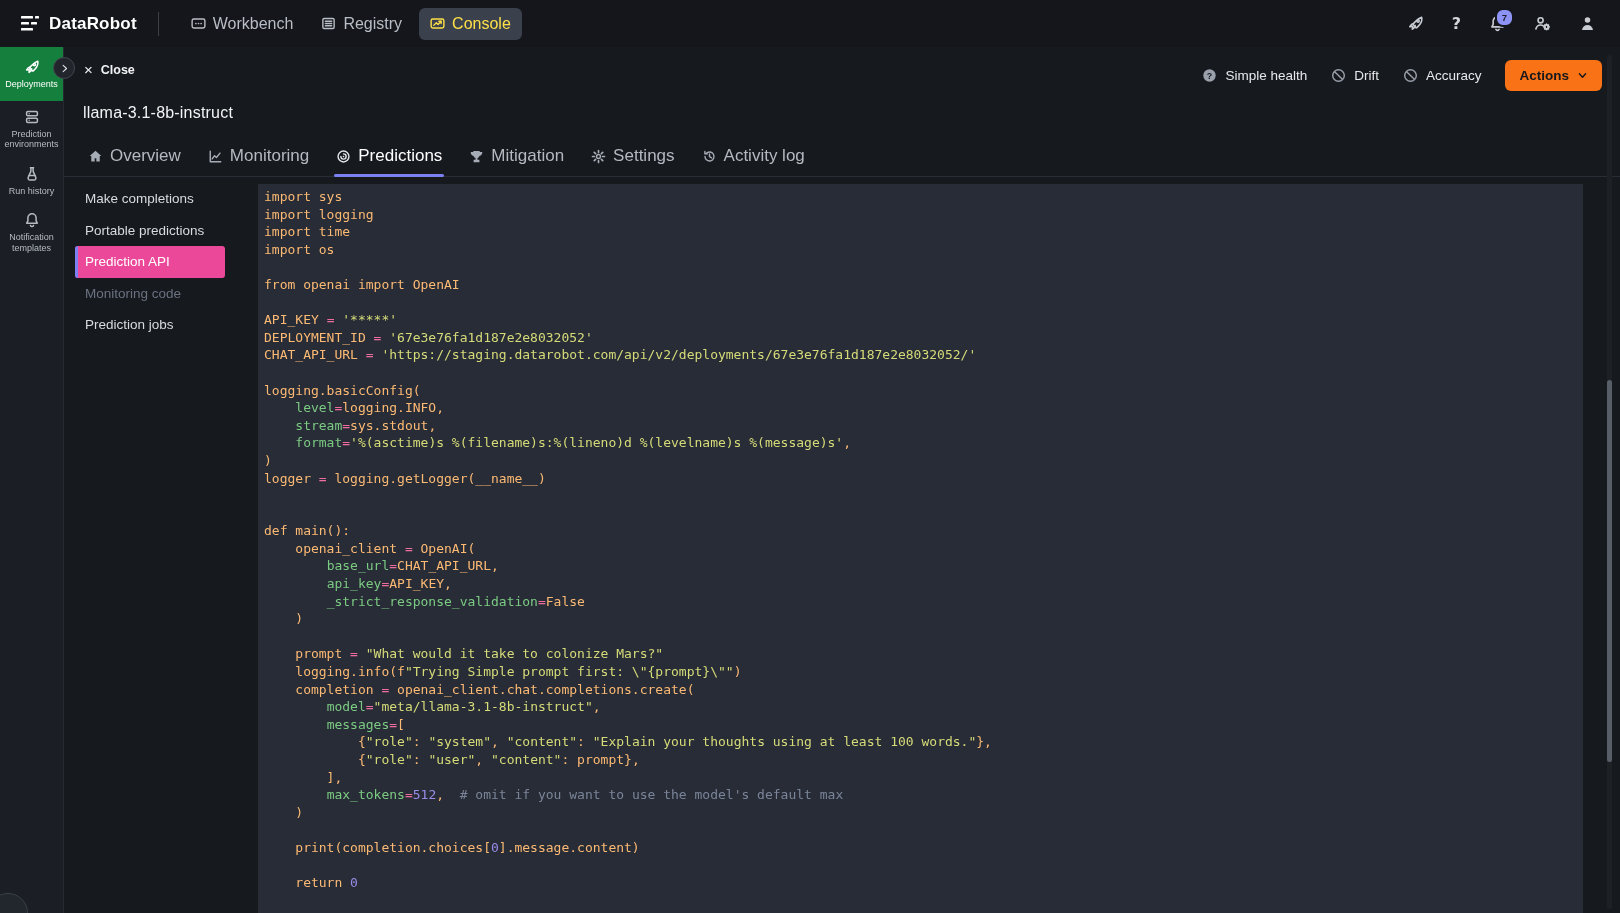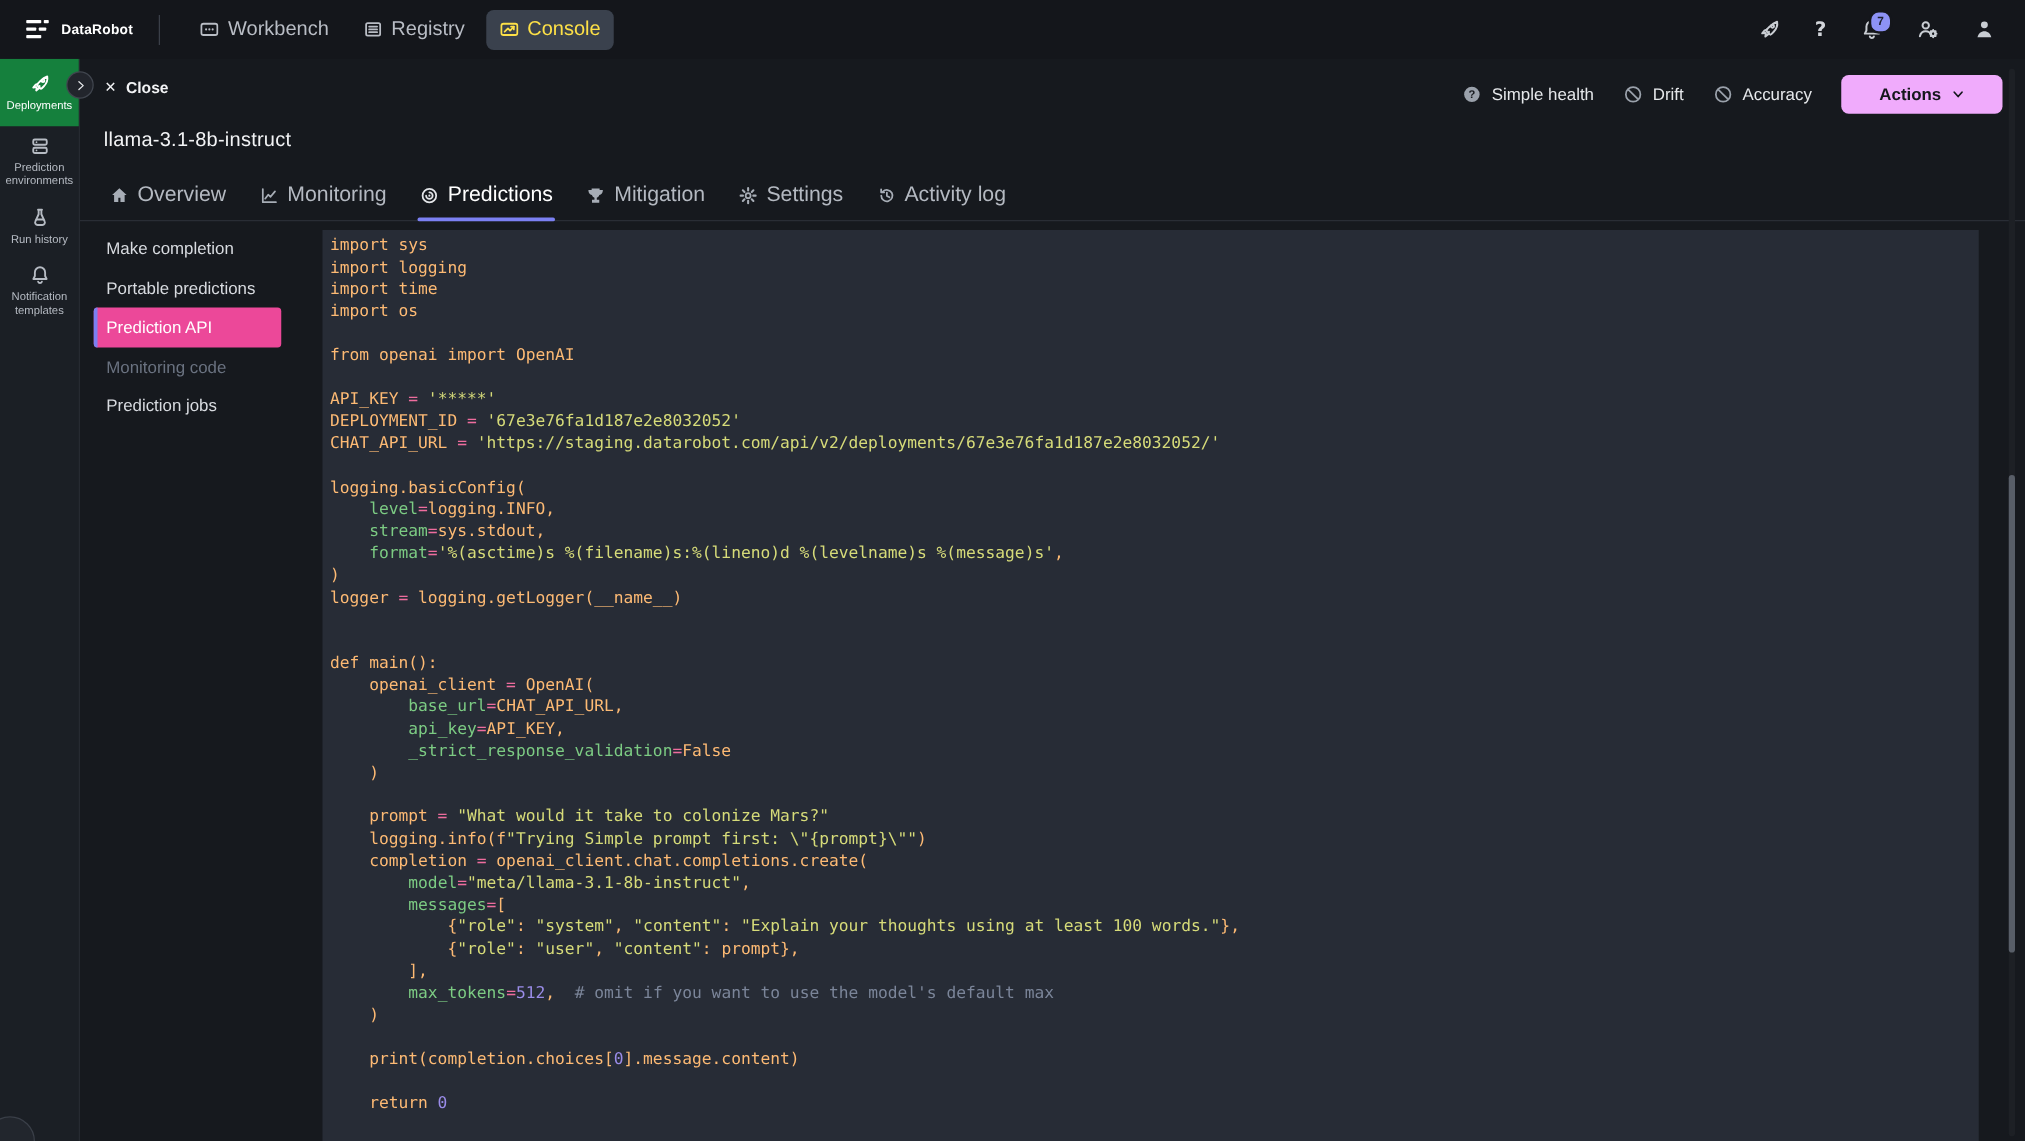--- a/index.html
+++ b/index.html
@@ -4,21 +4,21 @@
 <style>
   html,body{margin:0;padding:0;background:#0f1115;}
   .canvas{position:relative;width:1620px;height:913px;overflow:hidden;
     background:#16191f;font-family:"Liberation Sans",sans-serif;color:#e9ebee;
     -webkit-font-smoothing:antialiased;}
   
   .topnav{position:absolute;left:0;top:0;right:0;height:47px;background:#14161b;
     display:flex;align-items:center;z-index:30;}
   .brand{display:flex;align-items:center;gap:9px;margin-left:20px;}
   .brand .icn svg{width:20px;height:17px;display:block;}
-  .brand-name{font-size:11px;font-weight:600;color:#fff;letter-spacing:.2px;}
+  .brand-name{font-size:17px;font-weight:600;color:#fff;letter-spacing:.2px;}
   .nav-divider{width:1px;height:24px;background:#3a3f48;margin:0 21px;}
   .nav-items{display:flex;align-items:center;gap:6px;}
   .nav-item{display:flex;align-items:center;gap:7px;color:#b9bdc5;font-size:16px;
     padding:7px 11px;border-radius:6px;cursor:pointer;}
   .nav-item .icn svg{width:15px;height:15px;display:block;}
   .nav-item.active{background:#3a414d;color:#fde047;}
   .topnav-right{position:absolute;right:24px;top:0;height:47px;display:flex;align-items:center;gap:28px;color:#c9cdd3;}
   .tn-icon{position:relative;cursor:pointer;display:flex;align-items:center;}
   .tn-icon svg{width:17px;height:17px;display:block;}
   .tn-icon .q{font-size:16px;font-weight:bold;color:#d2d5da;font-family:"DejaVu Sans",sans-serif;}
@@ -41,22 +41,22 @@
   
   .content{position:absolute;left:63px;top:47px;right:0;bottom:0;background:#16191e;}
   .close-row{position:absolute;left:0;top:0;right:0;height:48px;}
   .close-btn{position:absolute;left:21px;top:16px;display:flex;align-items:center;gap:8px;
     color:#f2f3f5;font-size:12.5px;font-weight:bold;cursor:pointer;}
   .close-x{font-size:15px;line-height:12px;font-weight:normal;}
   .status-row{position:absolute;right:18px;top:9px;display:flex;align-items:center;gap:24px;height:38px;}
   .status-item{display:flex;align-items:center;gap:8px;color:#e6e8eb;font-size:13.5px;cursor:pointer;}
   .status-item .icn{color:#9aa1ab;}
   .status-item .icn svg{width:15px;height:15px;display:block;}
-  .actions-btn{display:flex;align-items:center;gap:8px;background:#f0abfc;color:#15171c;
-    font-size:13.5px;font-weight:bold;height:31px;padding:0 30px;border-radius:6px;cursor:pointer;}
+  .actions-btn{display:flex;align-items:center;gap:8px;background:#f97316;color:#15171c;
+    font-size:13.5px;font-weight:bold;height:31px;padding:0 14px;border-radius:6px;cursor:pointer;}
   .actions-btn svg{width:11px;height:11px;display:block;}
   .page-title{position:absolute;left:20px;top:57px;font-size:16px;font-weight:normal;
     color:#f2f3f5;margin:0;letter-spacing:.2px;}
   
   .tabs{position:absolute;left:0;right:0;top:89px;height:40px;display:flex;align-items:stretch;
     gap:27px;padding-left:25px;border-bottom:1px solid #292d35;}
   .tab{position:relative;display:flex;align-items:center;gap:7px;color:#b4b9c1;
     font-size:17px;cursor:pointer;}
   .tab .icn{color:#a7adb6;display:flex;}
   .tab .icn svg{width:15px;height:15px;display:block;}
@@ -331,21 +331,21 @@
             <svg viewBox="0 0 16 16" fill="none" stroke="currentColor" stroke-width="1.5" stroke-linecap="round" stroke-linejoin="round">
               <path d="M3.2 8a4.8 4.8 0 1 0 1.4-3.4"></path>
               <polyline points="3.1,2.6 3.1,5.2 5.7,5.2"></polyline>
               <polyline points="8,5.4 8,8.2 10.2,9.4"></polyline>
             </svg>
           </span>
           <span>Activity log</span>
         </div>
       </div>
     <nav class="subnav">
-        <div class="subnav-item">Make completion</div>
+        <div class="subnav-item">Make completions</div>
         <div class="subnav-item">Portable predictions</div>
         <div class="subnav-item active">Prediction API</div>
         <div class="subnav-item disabled">Monitoring code</div>
         <div class="subnav-item">Prediction jobs</div>
       </nav>
     <div class="code-panel">
       <div class="code"><div class="cl"><span class="t-p">import sys</span></div><div class="cl"><span class="t-p">import logging</span></div><div class="cl"><span class="t-p">import time</span></div><div class="cl"><span class="t-p">import os</span></div><div class="cl"></div><div class="cl"><span class="t-p">from openai import OpenAI</span></div><div class="cl"></div><div class="cl"><span class="t-p">API_KEY </span><span class="t-o">=</span><span class="t-p"> </span><span class="t-s">'*****'</span></div><div class="cl"><span class="t-p">DEPLOYMENT_ID </span><span class="t-o">=</span><span class="t-p"> </span><span class="t-s">'67e3e76fa1d187e2e8032052'</span></div><div class="cl"><span class="t-p">CHAT_API_URL </span><span class="t-o">=</span><span class="t-p"> </span><span class="t-s">'https://staging.datarobot.com/api/v2/deployments/67e3e76fa1d187e2e8032052/'</span></div><div class="cl"></div><div class="cl"><span class="t-p">logging.basicConfig(</span></div><div class="cl"><span class="t-p">    </span><span class="t-k">level</span><span class="t-o">=</span><span class="t-p">logging.INFO,</span></div><div class="cl"><span class="t-p">    </span><span class="t-k">stream</span><span class="t-o">=</span><span class="t-p">sys.stdout,</span></div><div class="cl"><span class="t-p">    </span><span class="t-k">format</span><span class="t-o">=</span><span class="t-s">'%(asctime)s %(filename)s:%(lineno)d %(levelname)s %(message)s'</span><span class="t-p">,</span></div><div class="cl"><span class="t-p">)</span></div><div class="cl"><span class="t-p">logger </span><span class="t-o">=</span><span class="t-p"> logging.getLogger(__name__)</span></div><div class="cl"></div><div class="cl"></div><div class="cl"><span class="t-p">def main():</span></div><div class="cl"><span class="t-p">    openai_client </span><span class="t-o">=</span><span class="t-p"> OpenAI(</span></div><div class="cl"><span class="t-p">        </span><span class="t-k">base_url</span><span class="t-o">=</span><span class="t-p">CHAT_API_URL,</span></div><div class="cl"><span class="t-p">        </span><span class="t-k">api_key</span><span class="t-o">=</span><span class="t-p">API_KEY,</span></div><div class="cl"><span class="t-p">        </span><span class="t-k">_strict_response_validation</span><span class="t-o">=</span><span class="t-p">False</span></div><div class="cl"><span class="t-p">    )</span></div><div class="cl"></div><div class="cl"><span class="t-p">    prompt </span><span class="t-o">=</span><span class="t-p"> </span><span class="t-s">"What would it take to colonize Mars?"</span></div><div class="cl"><span class="t-p">    logging.info(f</span><span class="t-s">"Trying Simple prompt first: \"{prompt}\""</span><span class="t-p">)</span></div><div class="cl"><span class="t-p">    completion </span><span class="t-o">=</span><span class="t-p"> openai_client.chat.completions.create(</span></div><div class="cl"><span class="t-p">        </span><span class="t-k">model</span><span class="t-o">=</span><span class="t-s">"meta/llama-3.1-8b-instruct"</span><span class="t-p">,</span></div><div class="cl"><span class="t-p">        </span><span class="t-k">messages</span><span class="t-o">=</span><span class="t-p">[</span></div><div class="cl"><span class="t-p">            {</span><span class="t-s">"role"</span><span class="t-p">: </span><span class="t-s">"system"</span><span class="t-p">, </span><span class="t-s">"content"</span><span class="t-p">: </span><span class="t-s">"Explain your thoughts using at least 100 words."</span><span class="t-p">},</span></div><div class="cl"><span class="t-p">            {</span><span class="t-s">"role"</span><span class="t-p">: </span><span class="t-s">"user"</span><span class="t-p">, </span><span class="t-s">"content"</span><span class="t-p">: prompt},</span></div><div class="cl"><span class="t-p">        ],</span></div><div class="cl"><span class="t-p">        </span><span class="t-k">max_tokens</span><span class="t-o">=</span><span class="t-n">512</span><span class="t-p">,  </span><span class="t-c"># omit if you want to use the model's default max</span></div><div class="cl"><span class="t-p">    )</span></div><div class="cl"></div><div class="cl"><span class="t-p">    print(completion.choices[</span><span class="t-n">0</span><span class="t-p">].message.content)</span></div><div class="cl"></div><div class="cl"><span class="t-p">    return </span><span class="t-n">0</span></div></div>
     </div>
   </main>
 

